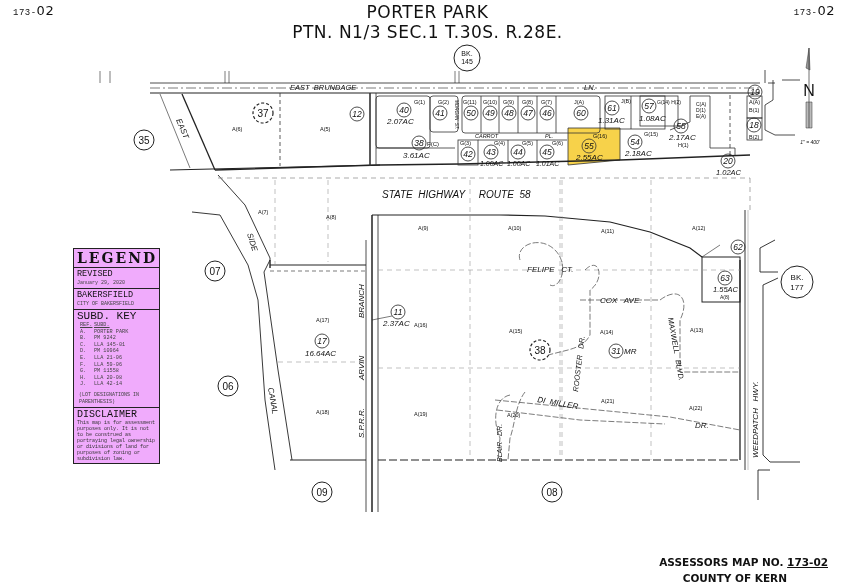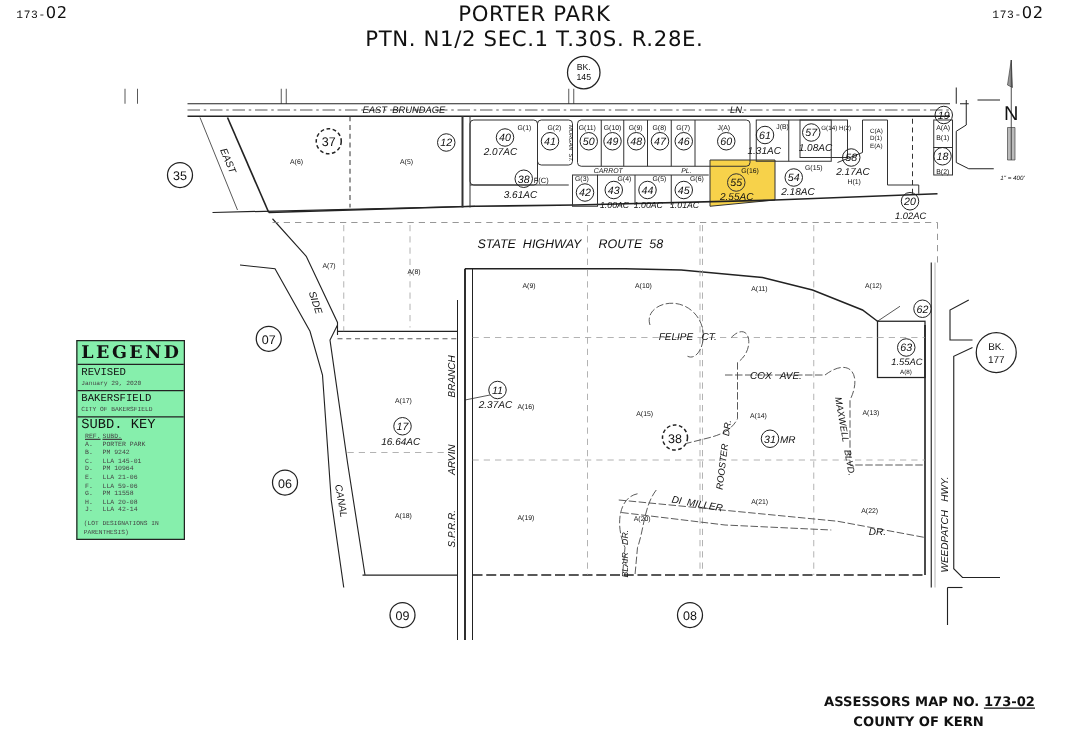--- a/index.html
+++ b/index.html
@@ -5,40 +5,40 @@
   html, body { margin: 0; padding: 0; background: #ffffff; }
   body { width: 855px; height: 588px; position: relative; overflow: hidden; font-family: "Liberation Sans", sans-serif; color: #111; }
   .hdr { position: absolute; font-family: "DejaVu Sans", sans-serif; color: #111; letter-spacing: 0.5px; }
   #map-num-left { left: 13px; top: 3px; font-size: 13px; }
   #map-num-right { right: 20px; top: 3px; font-size: 13px; }
   #title { left: 0; width: 855px; top: 2px; text-align: center; font-size: 17px; }
   #subtitle { left: 0; width: 855px; top: 22px; text-align: center; font-size: 17px; }
   .small { font-size: 9px; font-family: Liberation Mono, monospace; }
   svg { position: absolute; left: 0; top: 0; }
   svg text { font-family: "Liberation Sans", sans-serif; fill: #111; }
-  .legend { position: absolute; left: 61px; top: 248px; width: 85px; border: 1.5px solid #222; background: #86efac; font-family: "DejaVu Sans", sans-serif; margin-top: 24px; }
+  .legend { position: absolute; left: 73px; top: 248px; width: 85px; border: 1.5px solid #222; background: #f0abfc; font-family: "DejaVu Sans", sans-serif; }
   .legend .sec { border-bottom: 1.5px solid #222; padding: 1px 3px; font-family: Liberation Mono, monospace; }
   .legend .sec:last-child { border-bottom: none; }
   .legend .big { font-family: "DejaVu Serif", serif; font-size: 14px; letter-spacing: 2px; font-weight: bold; text-align: center; }
   .legend .h { font-size: 8.5px; line-height: 11px; }
   .legend .sm { font-size: 5px; color: #444; line-height: 7px; }
   .legend .key { font-size: 5.2px; color: #444; line-height: 6.6px; display: grid; grid-template-columns: 14px 1fr; padding-left: 3px; }
   .legend .disc { font-size: 5px; color: #333; line-height: 6px; }
   .footer { position: absolute; right: 24px; font-family: "DejaVu Sans", sans-serif; font-size: 10.5px; text-align: center; font-weight: bold; }
   #footer-map { top: 556px; right: 27px; }
   #footer-county { top: 572px; right: 68px; }
   .underline { text-decoration: underline; }
 </style>
 </head>
 <body>
 
 <div class="hdr" id="map-num-left"><span class="small">173-</span><span>02</span></div>
 <div class="hdr" id="map-num-right"><span class="small">173-</span><span>02</span></div>
 <div class="hdr" id="title">PORTER PARK</div>
-<div class="hdr" id="subtitle">PTN. N1/2 SEC.1 T.30S. R.28E.</div>
+<div class="hdr" id="subtitle">PTN. N1/3 SEC.1 T.30S. R.28E.</div>
 
 <svg width="855" height="588" viewBox="0 0 855 588">
 
   <polygon points="568,128 620,128 620,160 568,165" fill="#f7d24a" stroke="#333" stroke-width="0.8"></polygon>
 
   <g stroke="#222" fill="none">
     <line x1="150" y1="83" x2="760" y2="83" stroke-width="0.8"></line>
     <line x1="150" y1="88" x2="760" y2="88" stroke-width="0.6" stroke-dasharray="10,3,2,3"></line>
     <line x1="150" y1="93" x2="760" y2="93" stroke-width="1.2"></line>
     <line x1="100" y1="71" x2="100" y2="83" stroke-width="0.6"></line>
@@ -458,16 +458,20 @@
     <div class="key">
         <span>H.</span>
         <span>LLA 20-08</span>
       </div>
     <div class="key">
         <span>J.</span>
         <span>LLA 42-14</span>
       </div>
     <div class="sm" style="margin-top:4px;padding-left:2px;">(LOT DESIGNATIONS IN PARENTHESIS)</div>
   </div>
+  <div class="sec">
+    <div class="h" style="font-size:10px;">DISCLAIMER</div>
+    <div class="disc">This map is for assessment purposes only. It is not to be construed as portraying legal ownership or divisions of land for purposes of zoning or subdivision law.</div>
+  </div>
 </div>
 
 <div class="footer" id="footer-map"><span>ASSESSORS MAP NO.</span> <span class="underline">173-02</span></div>
 <div class="footer" id="footer-county">COUNTY OF KERN</div>
 
 </body></html>

